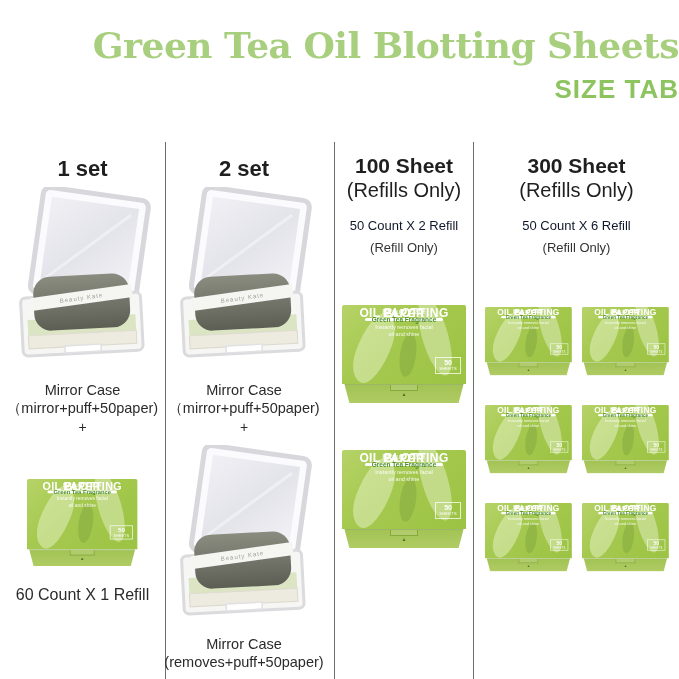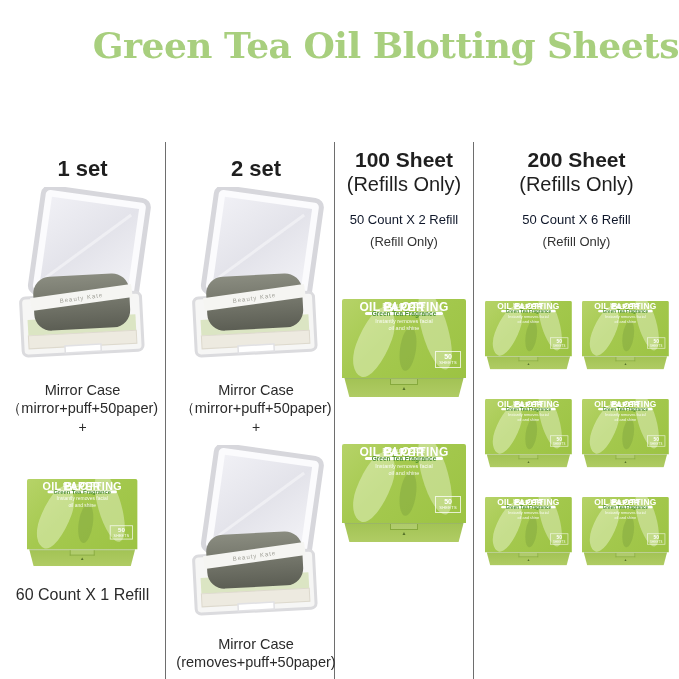--- a/index.html
+++ b/index.html
@@ -16,26 +16,26 @@
   }
   .sub-title {
     margin-top:8px; font-size:26px; font-weight:bold; letter-spacing:1px; color:#8dc45f;
   }
 
   
   .divider { position:absolute; top:142px; bottom:0; width:1px; background:#6e6e6e; }
   .d1 { left:165px; } .d2 { left:334px; } .d3 { left:473px; }
   .col { position:absolute; top:140px; display:flex; flex-direction:column; align-items:center; }
   .col1 { left:0;   width:165px; }
-  .col2 { left:172px; width:168px; }
+  .col2 { left:160px; width:168px; }
   .col3 { left:335px; width:138px; }
   .col4 { left:474px; width:205px; }
 
   .col-h   { margin-top:16px; font-size:22px; font-weight:bold; color:#1f1f1f; text-align:center; line-height:1.15; }
-  .col-h3  { margin-top:8px; font-size:21px; font-weight:bold; color:#1f1f1f; line-height:1.15; }
+  .col-h3  { margin-top:14px; font-size:21px; font-weight:bold; color:#1f1f1f; line-height:1.15; }
   .col-sub { font-size:20px; font-weight:normal; color:#1f1f1f; text-align:center; line-height:1.2; }
   .note    { margin-top:16px; font-size:13px; color:#0f172a; text-align:center; }
   .note2   { margin-top:7px;  font-size:13px; color:#333; text-align:left; }
   .caption { margin-top:8px; font-size:14.5px; line-height:1.25; text-align:center; color:#2b2b2b; }
   .plus    { font-size:14px; color:#2b2b2b; margin-top:1px; }
   .refill-caption { margin-top:20px; font-size:16px; color:#2b2b2b; text-align:center; }
 
   .case-host  { margin-top:6px; line-height:0; }
   .case-host2 { margin-top:10px; line-height:0; }
 
@@ -84,20 +84,21 @@
   .pack-notch { width:26px; height:5px; margin:0 auto; border:1px solid #86a93c; border-top:none; background:rgba(255,255,255,0.12); }
   .pack-tri { font-size:5px; line-height:1.4; color:#55712a; }
 </style>
 </head>
 <body>
 
 <div class="canvas">
 
   <div class="header">
     <div class="main-title">Green Tea Oil Blotting Sheets</div>
+    <div class="sub-title">SIZE TAB</div>
   </div>
 
   <div class="divider d1"></div>
   <div class="divider d2"></div>
   <div class="divider d3"></div>
 
   <div class="col col1">
     <div class="col-h">1 set</div>
     <div class="case-host">
   <svg width="150" height="186" viewBox="0 0 150 186">
@@ -292,21 +293,21 @@
     </div>
     <div class="pack-flap">
       <div class="pack-notch"></div>
       <div class="pack-tri">▲</div>
     </div>
   </div>
 </div>
   </div>
 
   <div class="col col4">
-    <div class="col-h3">200 Sheet</div>
+    <div class="col-h3">300 Sheet</div>
     <div class="col-sub">(Refills Only)</div>
     <div class="note">50 Count X 6 Refill</div>
     <div class="note2">(Refill Only)</div>
     <div class="grid6">
       <div class="pack-host cell6">
   <div class="pack">
     <div class="pack-body">
       <div class="leaf leaf1"></div>
       <div class="leaf leaf2"></div>
       <div class="leaf leaf3"></div>

